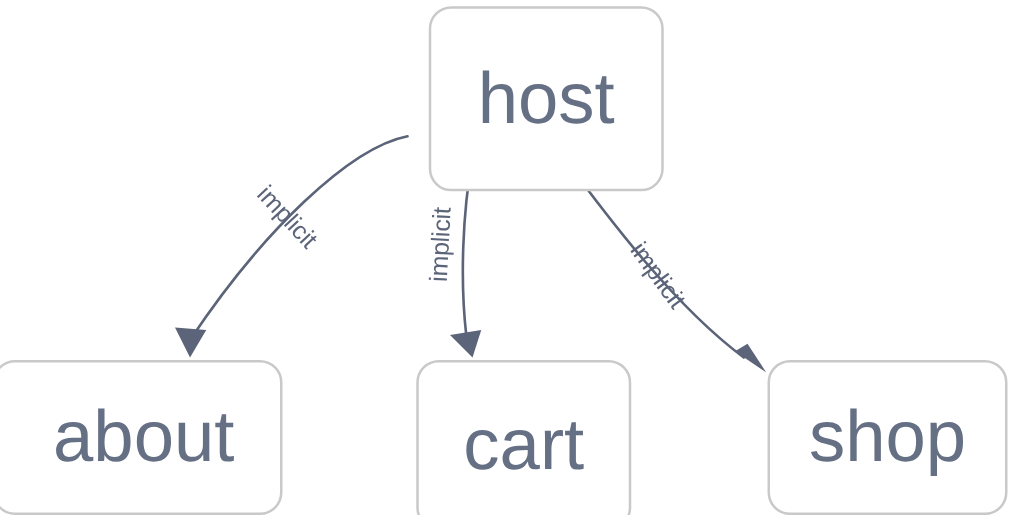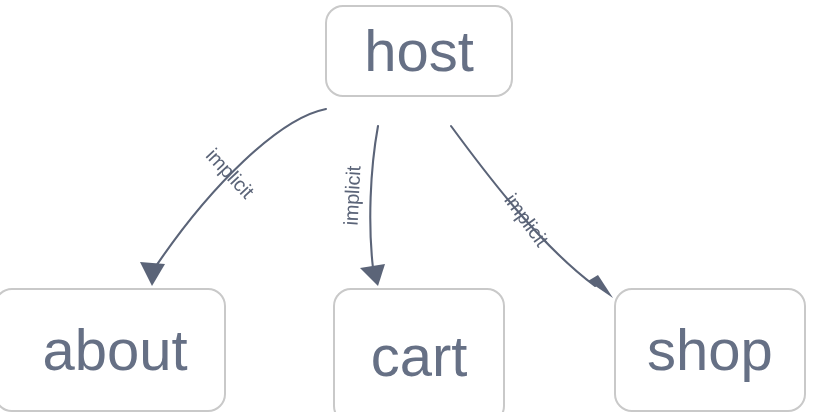--- a/index.html
+++ b/index.html
@@ -50,21 +50,21 @@
     justify-content: center;
   }
   .node-label {
     font-family: "Liberation Sans", sans-serif;
     color: #667085;
     font-size: 58px;
     line-height: 1;
     white-space: nowrap;
     letter-spacing: 0px;
   }
-  #node-host   { left: 325px; top: 5px;   width: 188px; height: 92px; }
+  #node-host   { left: 343px; top: 5px;   width: 188px; height: 148px; }
   #node-about  { left: -6px;  top: 288px; width: 232px; height: 124px; border-bottom-left-radius: 18px; }
   #node-cart   { left: 333px; top: 288px; width: 172px; height: 136px; }
   #node-shop   { left: 614px; top: 288px; width: 192px; height: 124px; }
   #node-about .node-label { transform: translateX(5px); }
 </style>
 </head>
 <body>
 
 <div id="diagram-canvas">
 

